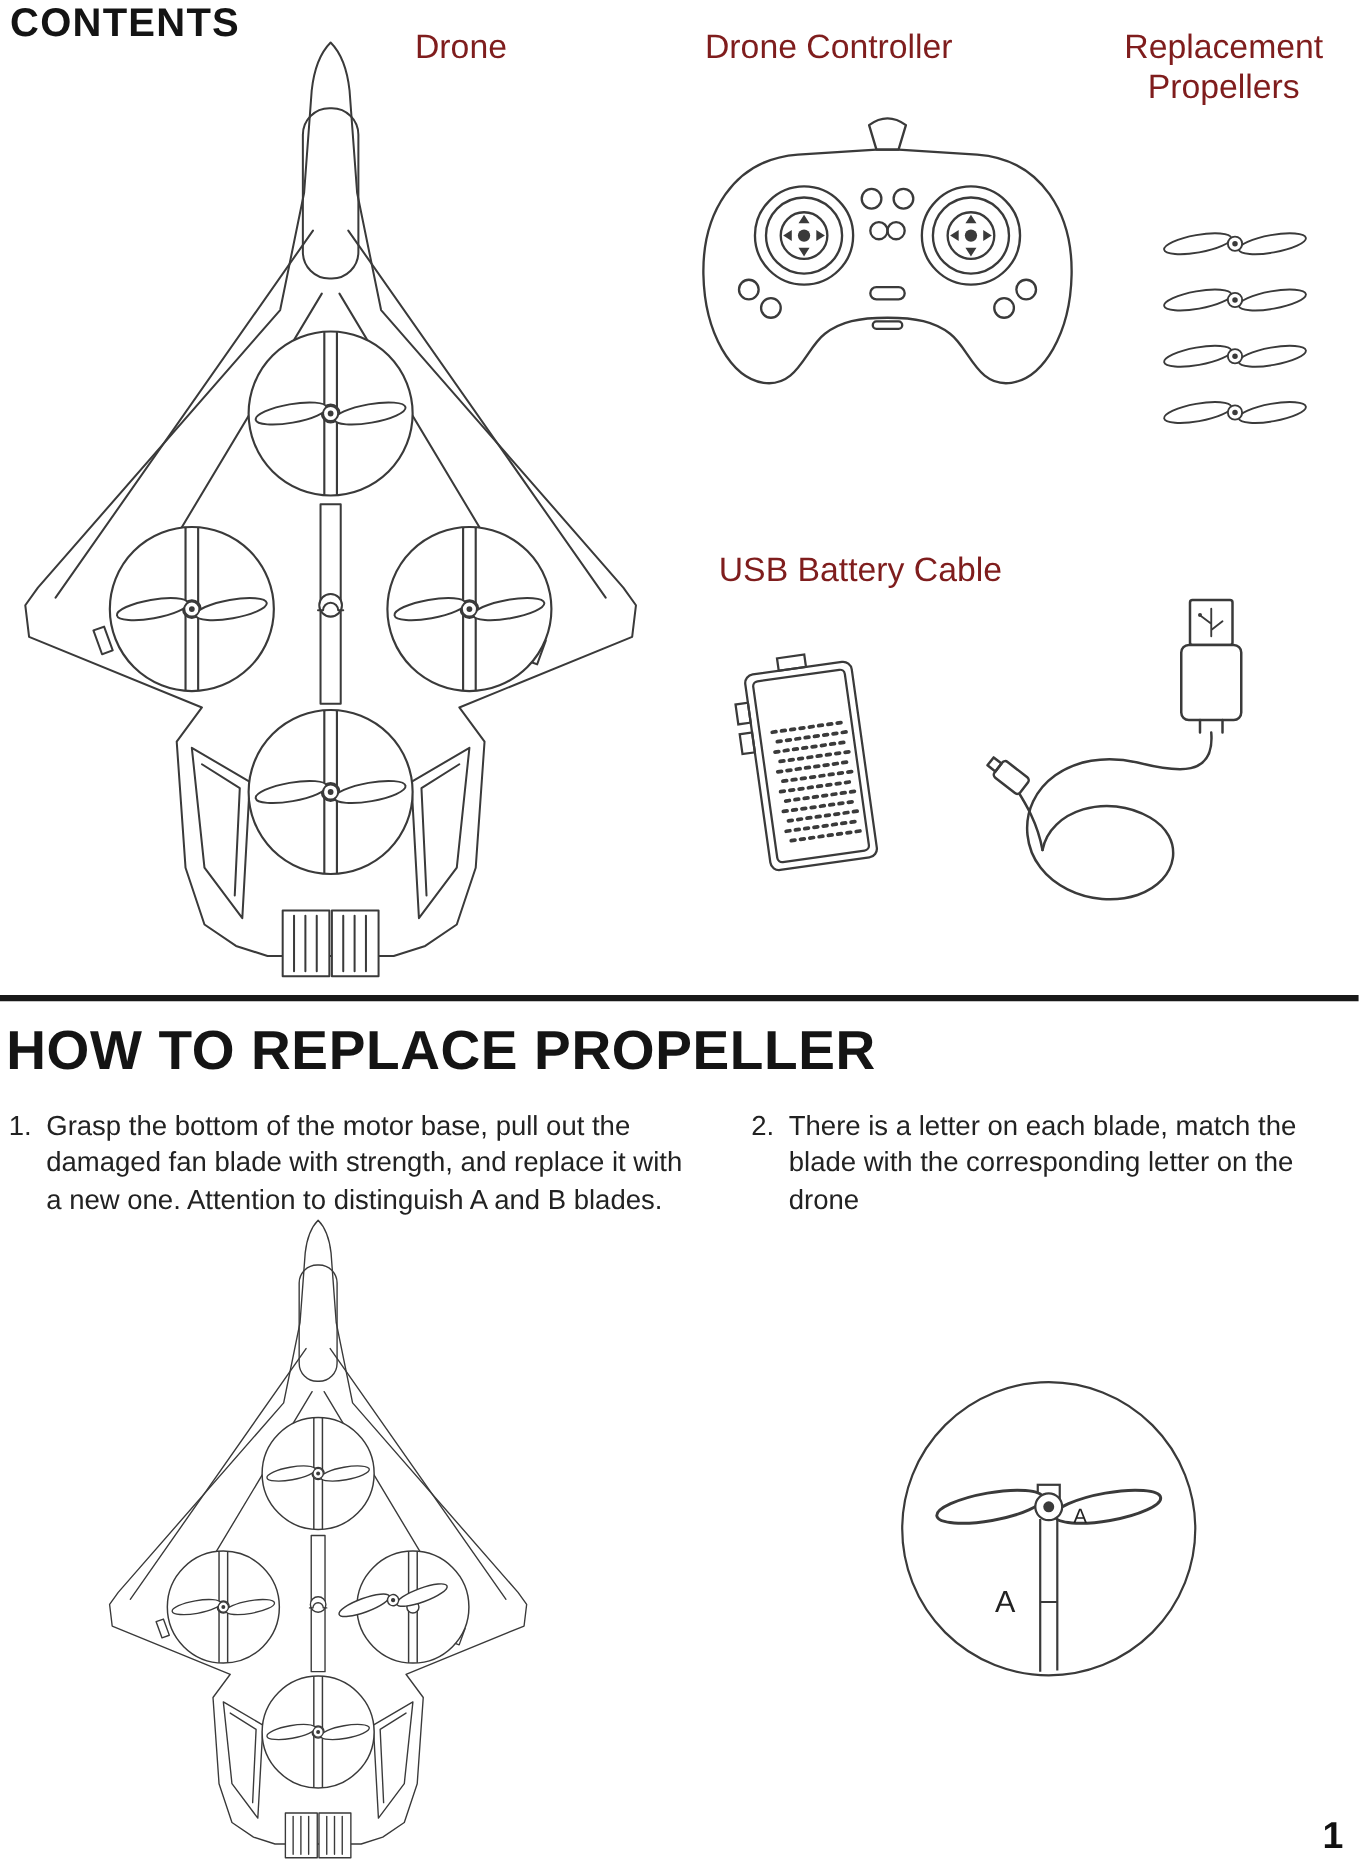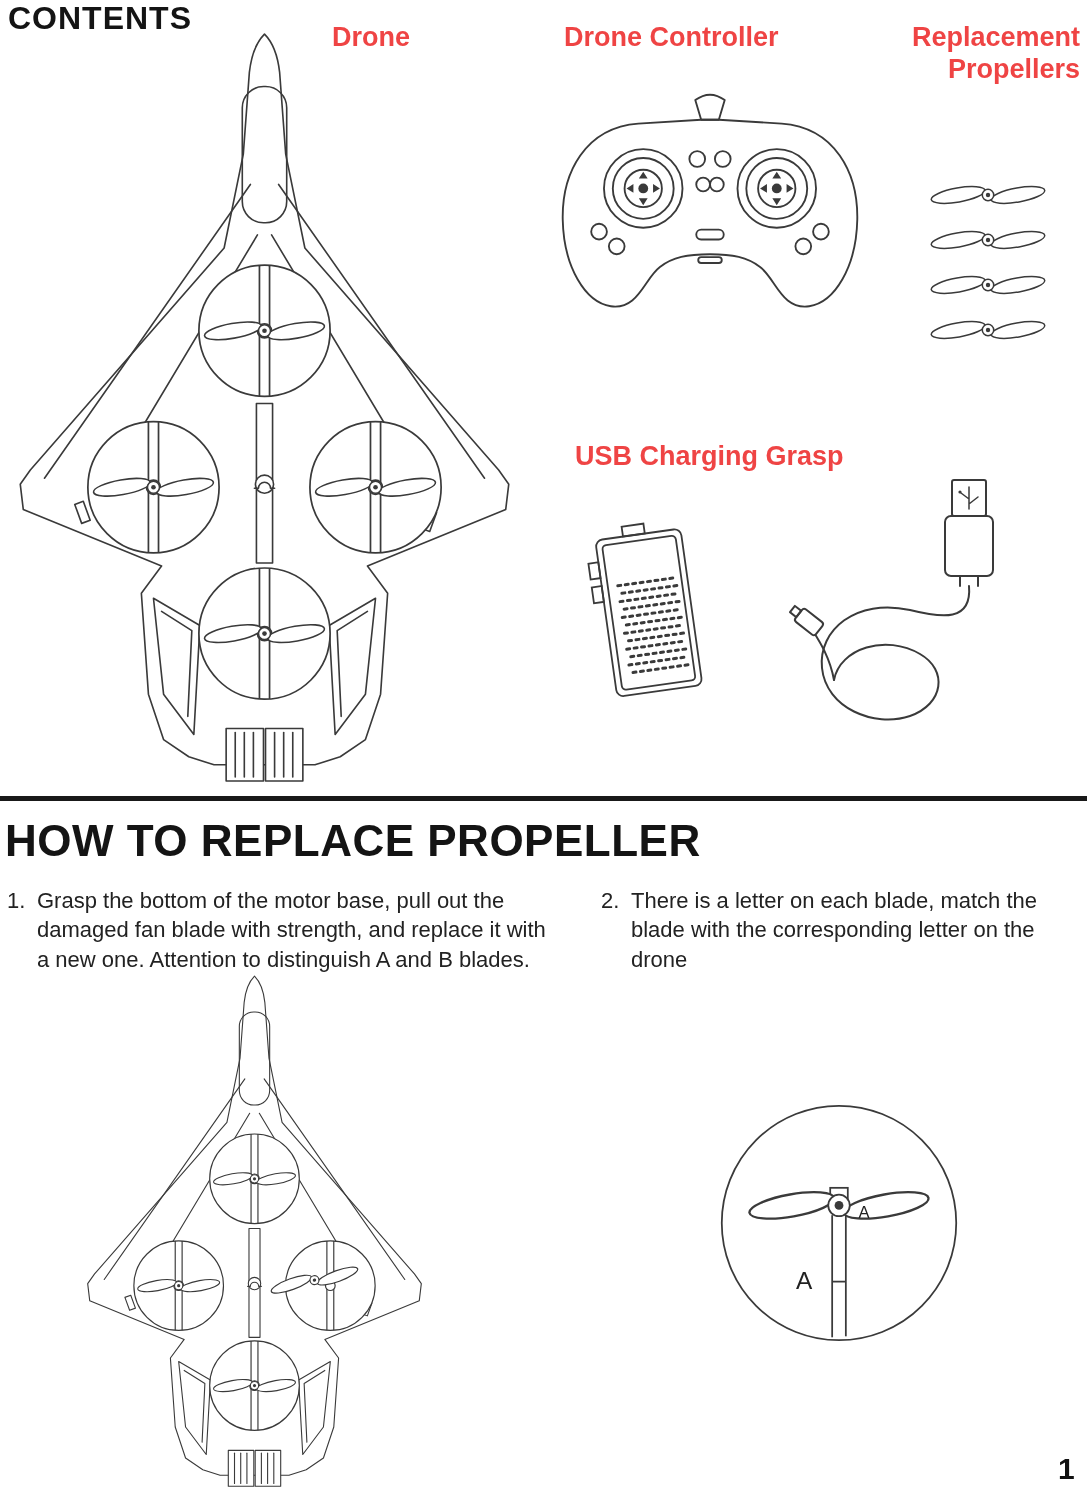--- a/index.html
+++ b/index.html
@@ -3,21 +3,21 @@
 <meta charset="utf-8">
 <style>
   * { margin:0; padding:0; box-sizing:border-box; }
   html,body { background:#ffffff; }
   body {
     width:1087px; height:1500px; position:relative; overflow:hidden;
     font-family:"Liberation Sans","DejaVu Sans",sans-serif; color:#1c1c1c;
   }
   .abs { position:absolute; }
   .h-contents { font-size:32px; font-weight:700; letter-spacing:1px; color:#141414; }
-  .item-label { font-size:27px; font-weight:700; line-height:1.18; color:#ef4444; }
+  .item-label { font-size:27px; font-weight:400; line-height:1.18; color:#7f1d1d; }
   .divider { background:#191919; }
   .h-howto { font-size:44px; font-weight:700; letter-spacing:.5px; color:#141414; }
   .step { display:flex; font-size:22px; line-height:1.34; color:#222; }
   .step-num { flex:0 0 30px; }
   .step-text { flex:1; }
   .page-num { font-size:30px; font-weight:700; color:#111; }
   .prop-col { display:flex; flex-direction:column; gap:11px; align-items:center; }
   svg text { font-family:"Liberation Sans","DejaVu Sans",sans-serif; fill:#222; }
 </style>
 </head>
@@ -93,21 +93,21 @@
 </svg>
 
 <div class="page">
 
   <h1 class="abs h-contents" style="left:8px;top:0px">CONTENTS</h1>
 
   <div class="abs item-label" style="left:332px;top:22px">Drone</div>
 
   <div class="abs item-label" style="left:564px;top:22px">Drone Controller</div>
 
-  <div class="abs item-label" style="left:878px;top:22px;width:202px;text-align:right">
+  <div class="abs item-label" style="left:878px;top:22px;width:202px;text-align:center">
     <div>Replacement</div>
     <div>Propellers</div>
   </div>
 
   <svg class="abs" style="left:12px;top:28px" width="505" height="757" viewBox="0 0 500 750">
     <use href="#drone-body"></use>
     <use href="#prop-unit" transform="translate(360,455) scale(0.92)"></use>
   </svg>
 
   <svg class="abs" style="left:548px;top:84px" width="324" height="256" viewBox="0 0 330 260">
@@ -151,21 +151,21 @@
       </svg>
     <svg width="116" height="34" viewBox="-66 -17 132 34">
         <use href="#prop-unit"></use>
       </svg>
     <svg width="116" height="34" viewBox="-66 -17 132 34">
         <use href="#prop-unit"></use>
       </svg>
   </div>
 
   <div class="abs item-label" style="left:575px;top:441px">
-    <div>USB Charging Grasp</div>
+    <div>USB Battery Cable</div>
   </div>
 
   <svg class="abs" style="left:586px;top:520px" width="122" height="188" viewBox="0 0 122 188">
     <g stroke="#3a3a3a" stroke-width="1.8" fill="none" transform="rotate(-8 61 94)">
       <rect x="20" y="14" width="86" height="158" rx="7"></rect>
       <rect x="26" y="20" width="74" height="146" rx="4"></rect>
       <rect x="10" y="36" width="10" height="16"></rect>
       <rect x="10" y="60" width="10" height="16"></rect>
       <rect x="48" y="4" width="22" height="10"></rect>
       <g stroke-width="3" stroke-dasharray="3 4.5" stroke-linecap="round">

